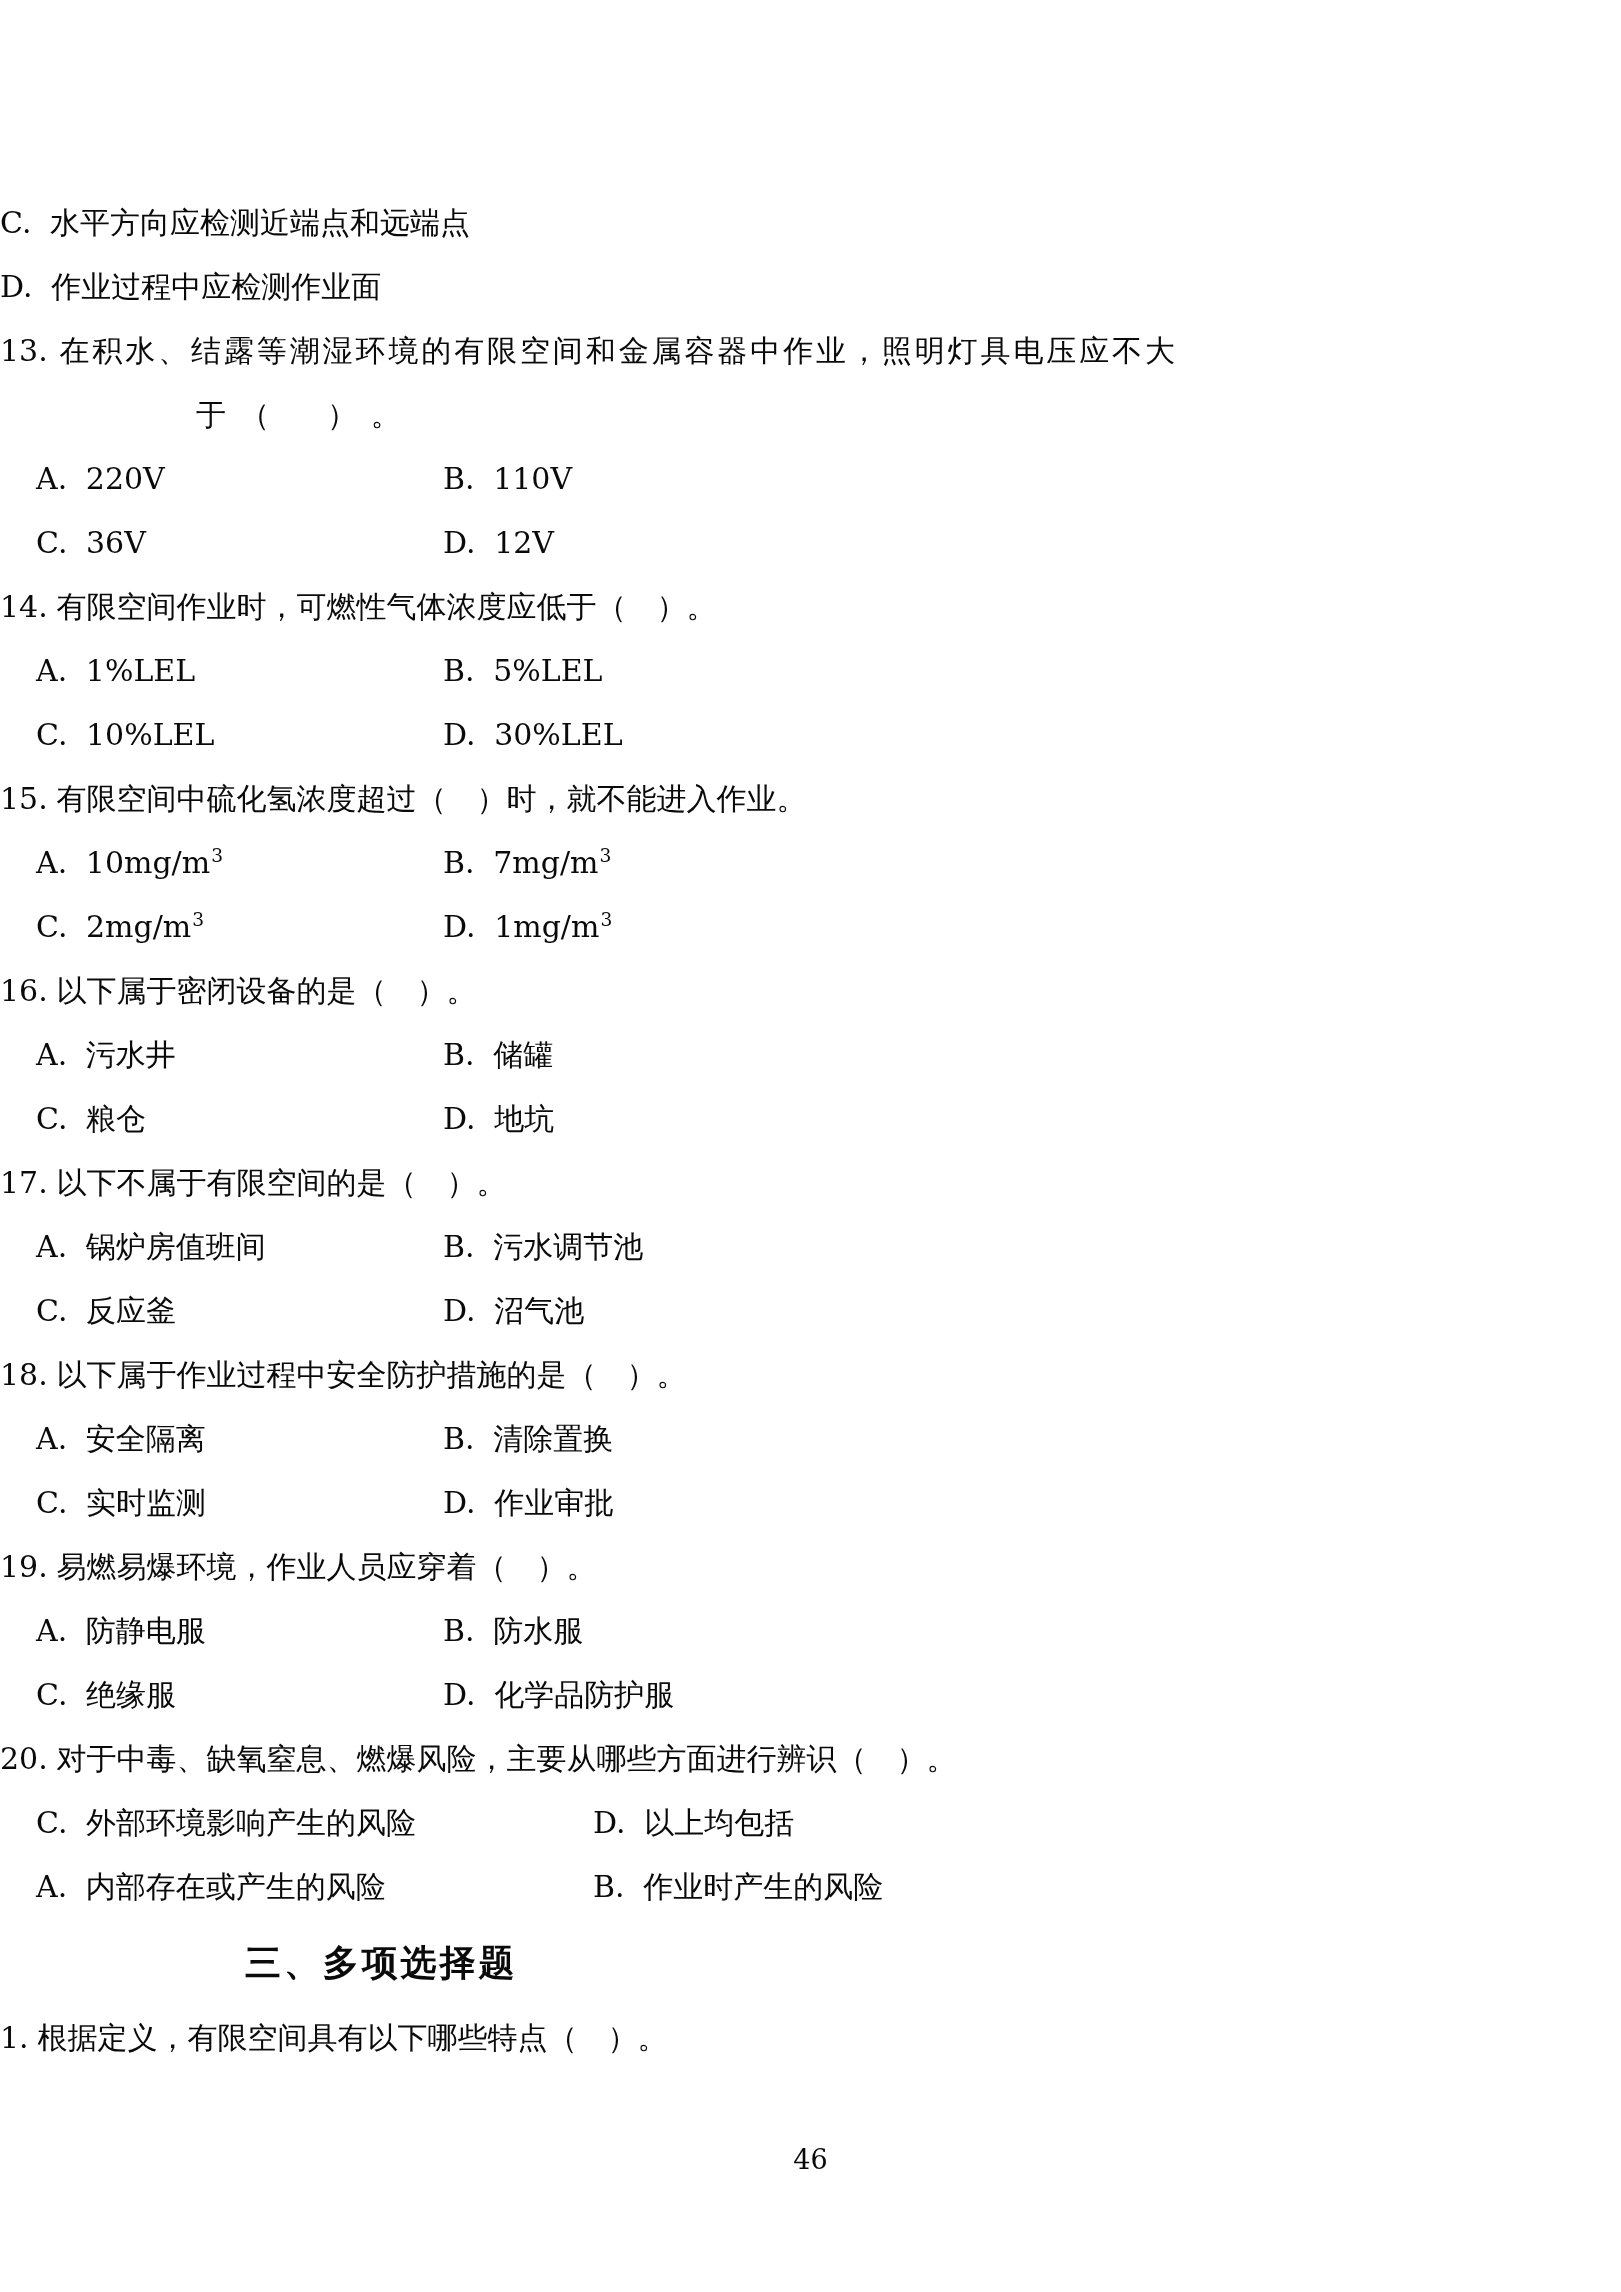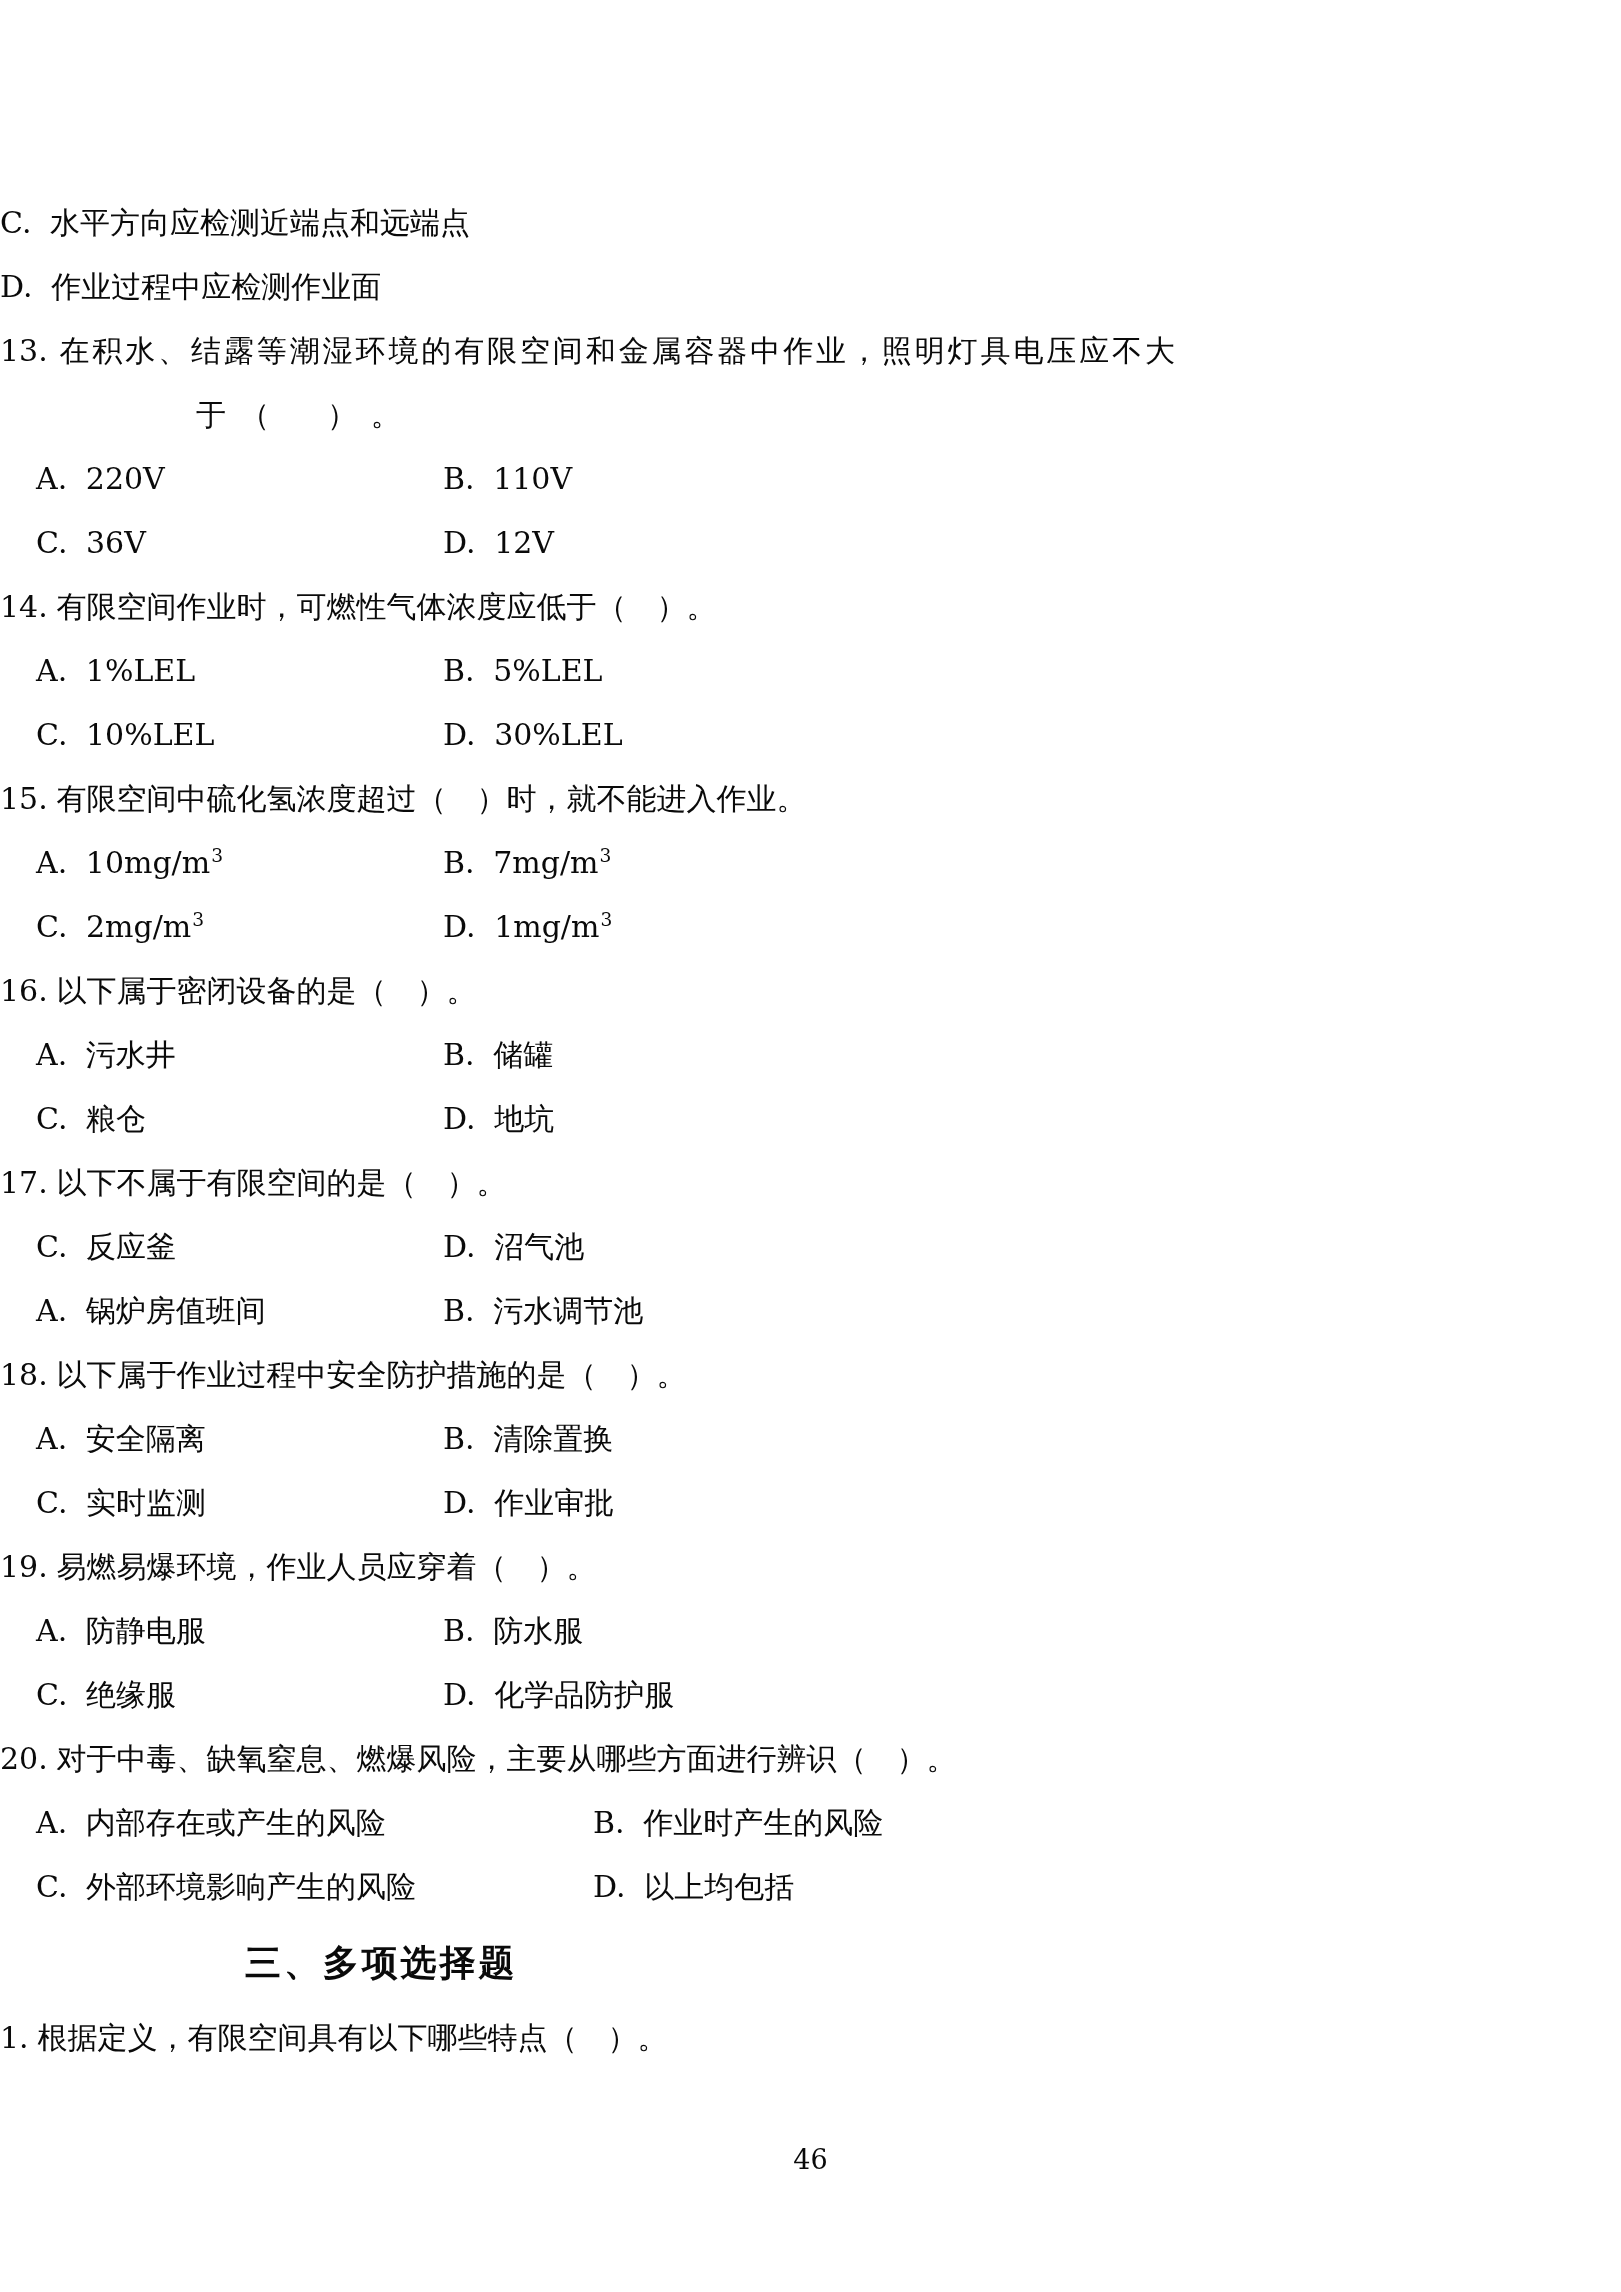--- a/index.html
+++ b/index.html
@@ -62,29 +62,29 @@
       <div class="row question"><span class="qnum">14.</span><span class="qtext">有限空间作业时，可燃性气体浓度应低于（　）。</span></div>
       <div class="row option"><span class="opt-col first"><span class="olabel">A.</span><span class="otext">1%LEL</span></span><span class="opt-col"><span class="olabel">B.</span><span class="otext">5%LEL</span></span></div>
       <div class="row option"><span class="opt-col first"><span class="olabel">C.</span><span class="otext">10%LEL</span></span><span class="opt-col"><span class="olabel">D.</span><span class="otext">30%LEL</span></span></div>
       <div class="row question"><span class="qnum">15.</span><span class="qtext">有限空间中硫化氢浓度超过（　）时，就不能进入作业。</span></div>
       <div class="row option"><span class="opt-col first"><span class="olabel">A.</span><span class="otext">10mg/m</span><sup class="osup">3</sup></span><span class="opt-col"><span class="olabel">B.</span><span class="otext">7mg/m</span><sup class="osup">3</sup></span></div>
       <div class="row option"><span class="opt-col first"><span class="olabel">C.</span><span class="otext">2mg/m</span><sup class="osup">3</sup></span><span class="opt-col"><span class="olabel">D.</span><span class="otext">1mg/m</span><sup class="osup">3</sup></span></div>
       <div class="row question"><span class="qnum">16.</span><span class="qtext">以下属于密闭设备的是（　）。</span></div>
       <div class="row option"><span class="opt-col first"><span class="olabel">A.</span><span class="otext">污水井</span></span><span class="opt-col"><span class="olabel">B.</span><span class="otext">储罐</span></span></div>
       <div class="row option"><span class="opt-col first"><span class="olabel">C.</span><span class="otext">粮仓</span></span><span class="opt-col"><span class="olabel">D.</span><span class="otext">地坑</span></span></div>
       <div class="row question"><span class="qnum">17.</span><span class="qtext">以下不属于有限空间的是（　）。</span></div>
+      <div class="row option"><span class="opt-col first"><span class="olabel">A.</span><span class="otext">锅炉房值班间</span></span><span class="opt-col"><span class="olabel">B.</span><span class="otext">污水调节池</span></span></div>
       <div class="row option"><span class="opt-col first"><span class="olabel">C.</span><span class="otext">反应釜</span></span><span class="opt-col"><span class="olabel">D.</span><span class="otext">沼气池</span></span></div>
-      <div class="row option"><span class="opt-col first"><span class="olabel">A.</span><span class="otext">锅炉房值班间</span></span><span class="opt-col"><span class="olabel">B.</span><span class="otext">污水调节池</span></span></div>
       <div class="row question"><span class="qnum">18.</span><span class="qtext">以下属于作业过程中安全防护措施的是（　）。</span></div>
       <div class="row option"><span class="opt-col first"><span class="olabel">A.</span><span class="otext">安全隔离</span></span><span class="opt-col"><span class="olabel">B.</span><span class="otext">清除置换</span></span></div>
       <div class="row option"><span class="opt-col first"><span class="olabel">C.</span><span class="otext">实时监测</span></span><span class="opt-col"><span class="olabel">D.</span><span class="otext">作业审批</span></span></div>
       <div class="row question"><span class="qnum">19.</span><span class="qtext">易燃易爆环境，作业人员应穿着（　）。</span></div>
       <div class="row option"><span class="opt-col first"><span class="olabel">A.</span><span class="otext">防静电服</span></span><span class="opt-col"><span class="olabel">B.</span><span class="otext">防水服</span></span></div>
       <div class="row option"><span class="opt-col first"><span class="olabel">C.</span><span class="otext">绝缘服</span></span><span class="opt-col"><span class="olabel">D.</span><span class="otext">化学品防护服</span></span></div>
       <div class="row question"><span class="qnum">20.</span><span class="qtext">对于中毒、缺氧窒息、燃爆风险，主要从哪些方面进行辨识（　）。</span></div>
+      <div class="row option wide"><span class="opt-col first"><span class="olabel">C.</span><span class="otext">外部环境影响产生的风险</span></span><span class="opt-col"><span class="olabel">D.</span><span class="otext">以上均包括</span></span></div>
       <div class="row option wide"><span class="opt-col first"><span class="olabel">A.</span><span class="otext">内部存在或产生的风险</span></span><span class="opt-col"><span class="olabel">B.</span><span class="otext">作业时产生的风险</span></span></div>
-      <div class="row option wide"><span class="opt-col first"><span class="olabel">C.</span><span class="otext">外部环境影响产生的风险</span></span><span class="opt-col"><span class="olabel">D.</span><span class="otext">以上均包括</span></span></div>
       <div class="row heading">三、多项选择题</div>
       <div class="row question"><span class="qnum">1.</span><span class="qtext">根据定义，有限空间具有以下哪些特点（　）。</span></div>
     </div>
   <div class="page-number">46</div>
 </div>
 
 
 </body></html>

